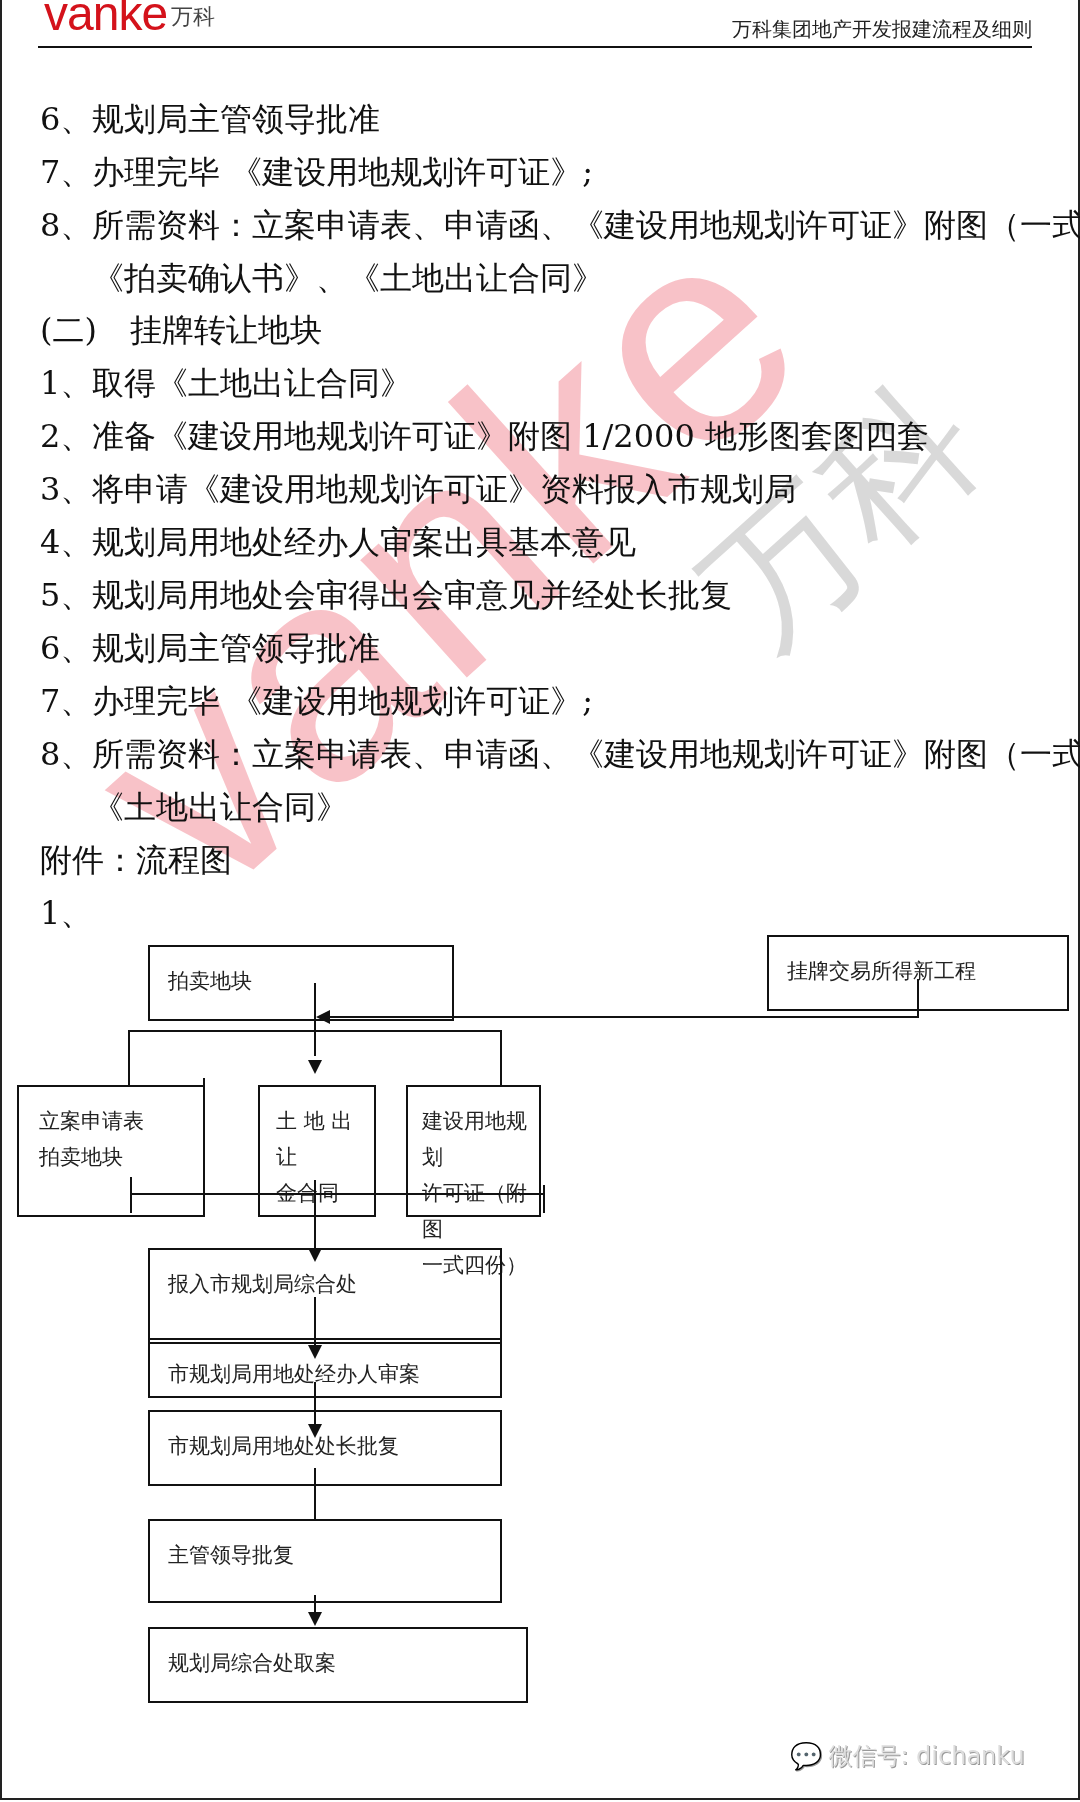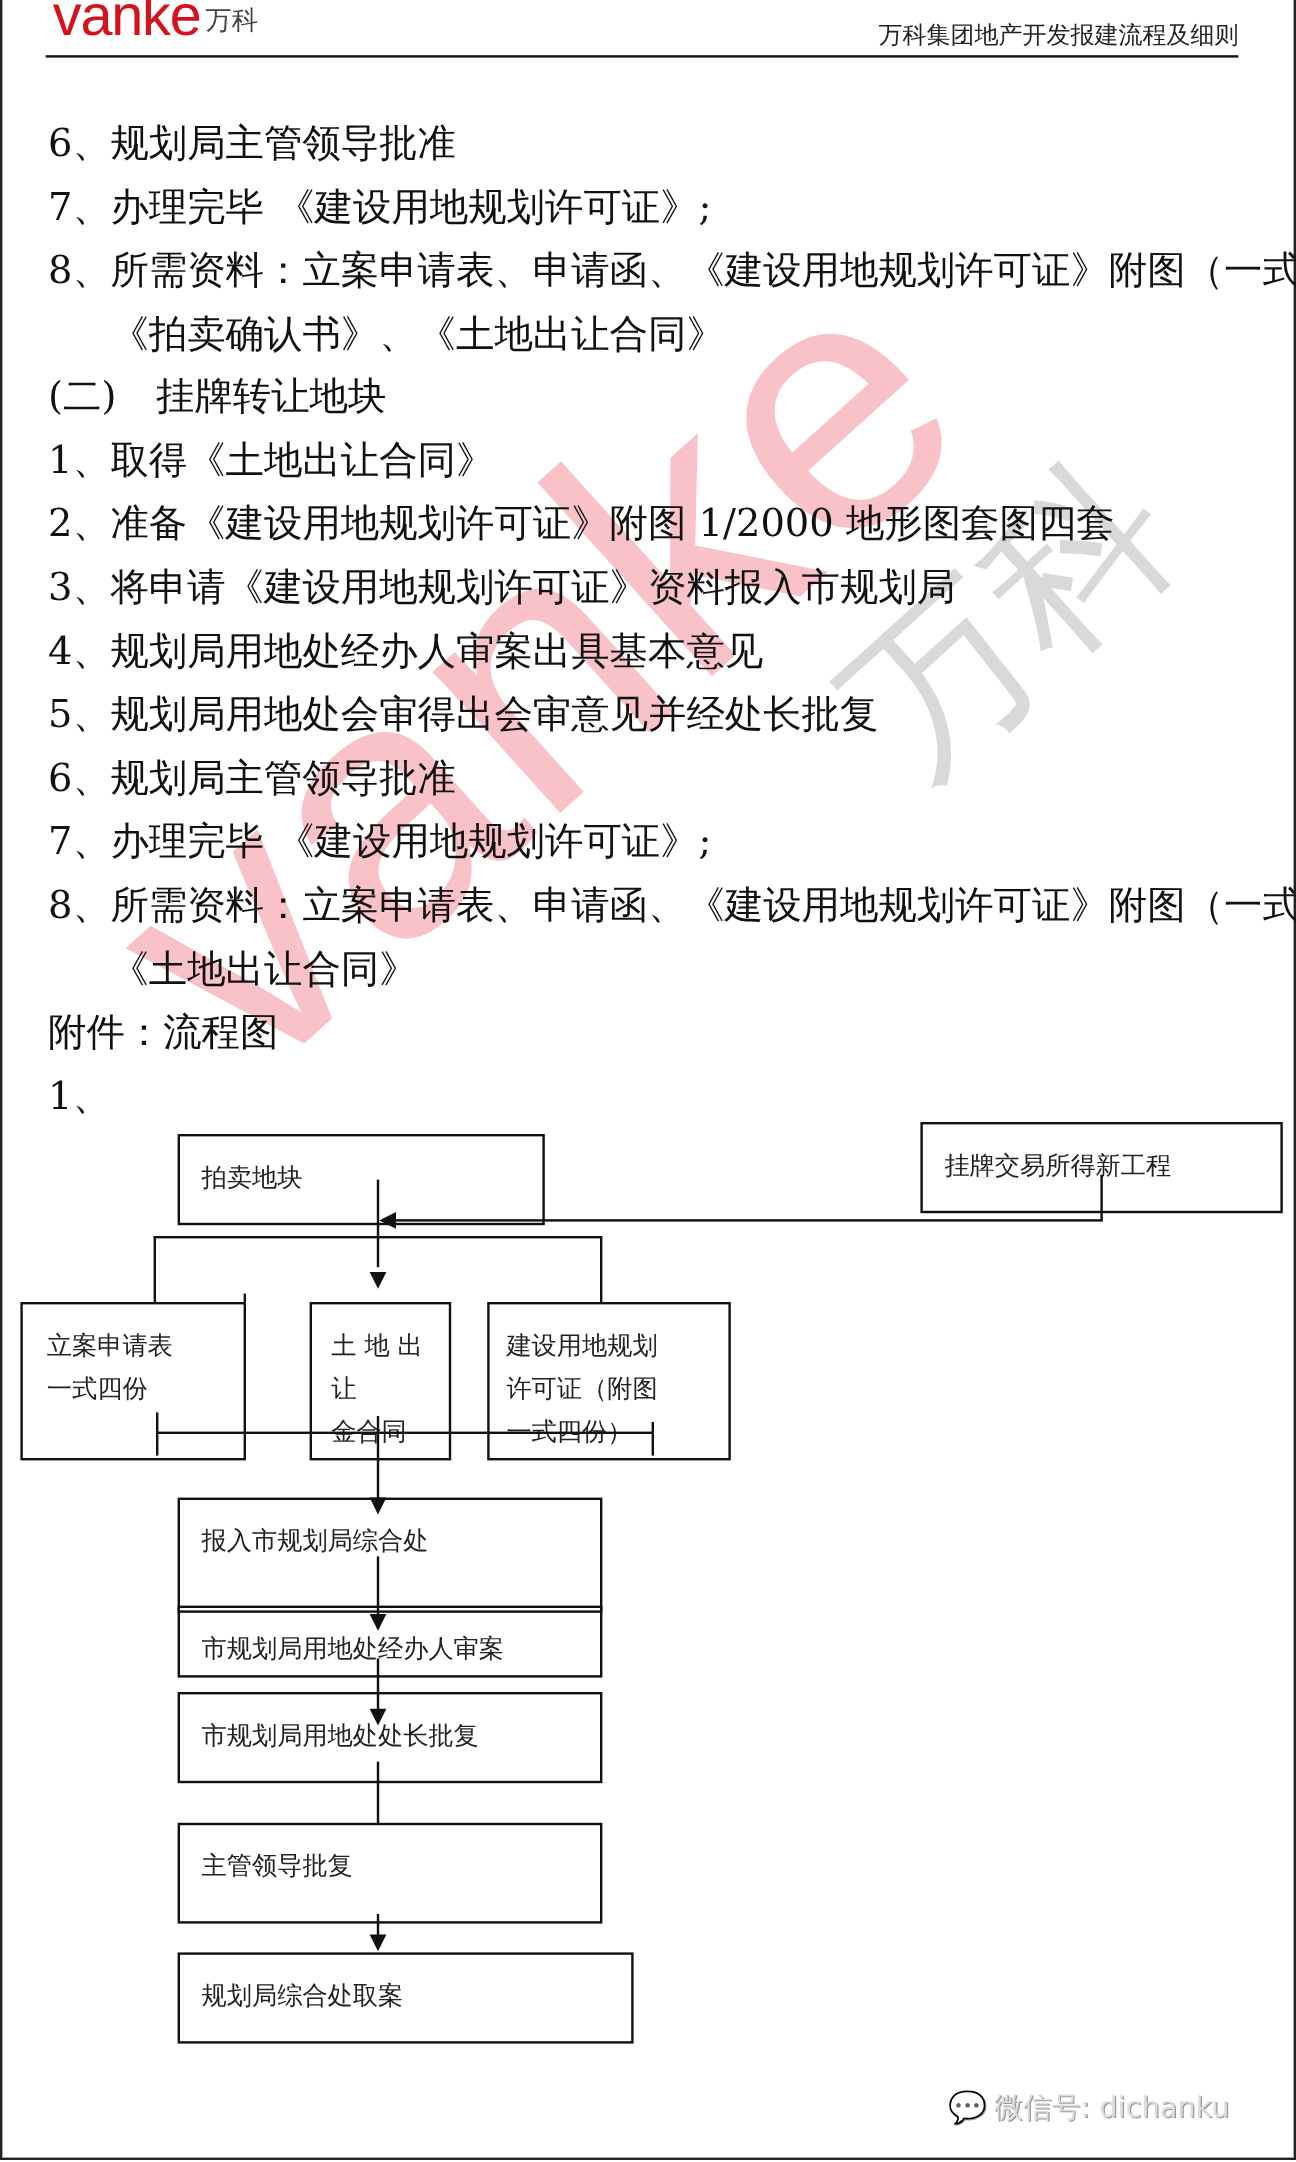--- a/index.html
+++ b/index.html
@@ -103,27 +103,27 @@
 <div class="hl" style="left:330px;top:1016px;width:589px"></div>
 <div class="arr-left" style="left:316px;top:1010px"></div>
 <div class="hl" style="left:128px;top:1030px;width:372px"></div>
 <div class="vl" style="left:128px;top:1030px;height:55px"></div>
 <div class="vl" style="left:500px;top:1030px;height:55px"></div>
 <div class="arr-down" style="left:308px;top:1060px"></div>
 <div class="vl" style="left:203px;top:1078px;height:8px"></div>
 
 <div class="box" style="left:17px;top:1085px;width:188px;height:132px">
   <span class="t" style="left:20px;top:16px">立案申请表
-一式四份</span>
+拍卖地块</span>
 </div>
 <div class="box" style="left:258px;top:1085px;width:118px;height:132px">
   <span class="t" style="left:16px;top:16px">土 地 出 让
 金合同</span>
 </div>
-<div class="box" style="left:406px;top:1085px;width:203px;height:132px">
+<div class="box" style="left:406px;top:1085px;width:135px;height:132px">
   <span class="t" style="left:14px;top:16px">建设用地规划
 许可证（附图
 一式四份）</span>
 </div>
 <div class="hl" style="left:130px;top:1193px;width:415px"></div>
 <div class="vl" style="left:130px;top:1177px;height:36px"></div>
 <div class="vl" style="left:543px;top:1185px;height:28px"></div>
 <div class="vl" style="left:314px;top:1180px;height:80px"></div>
 <div class="arr-down" style="left:308px;top:1248px"></div>
 

